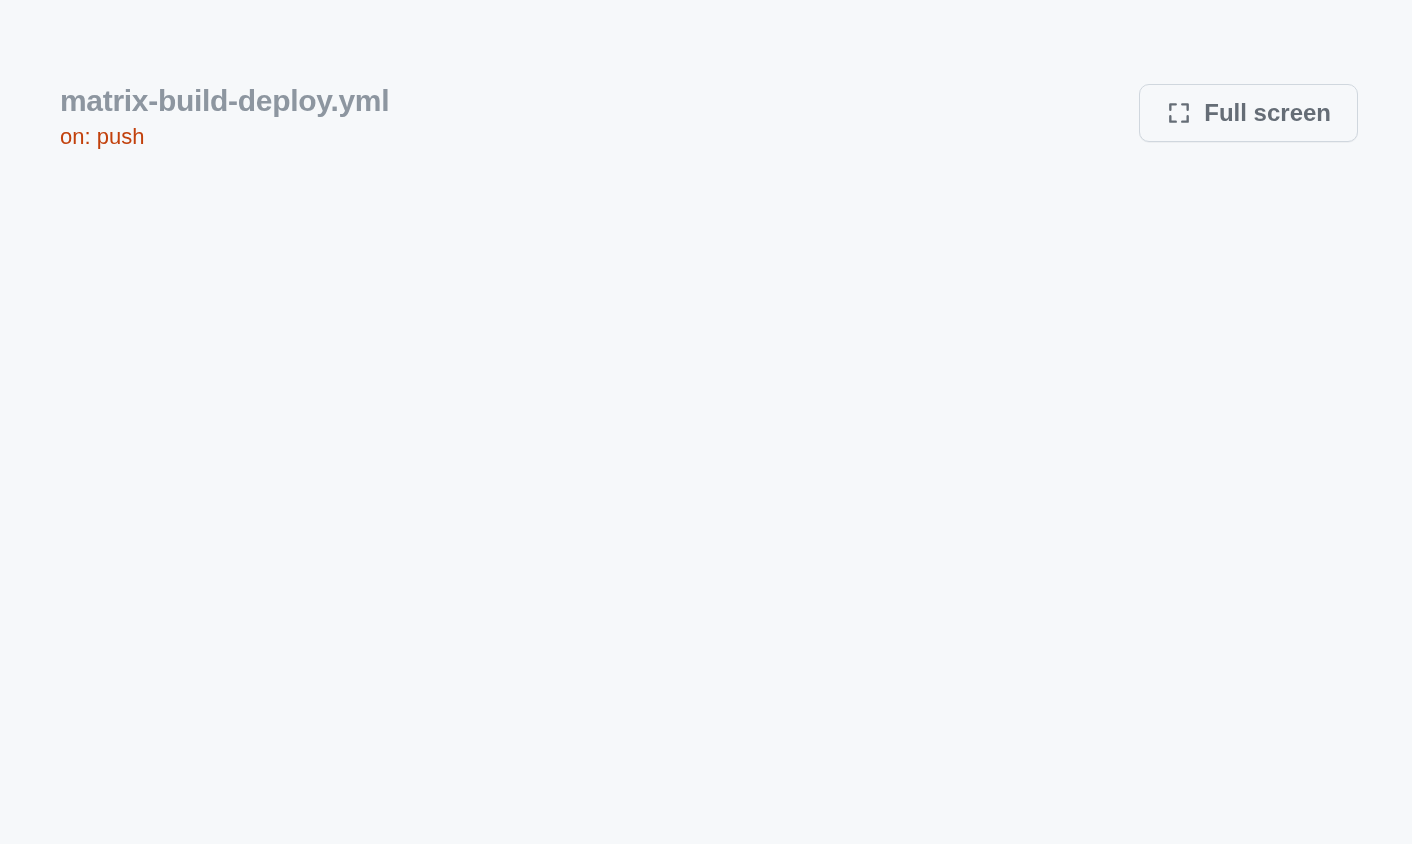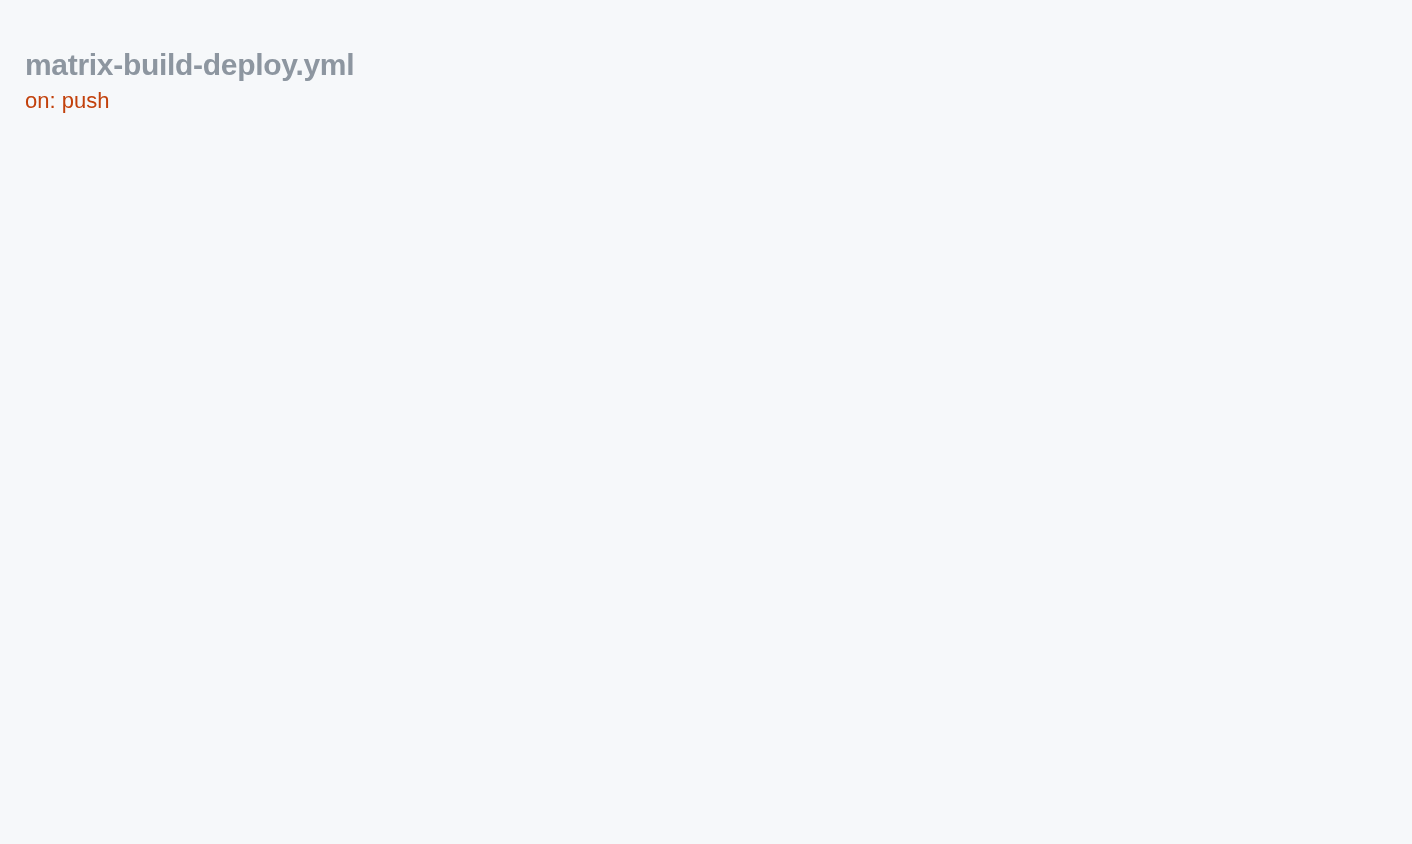--- a/index.html
+++ b/index.html
@@ -15,21 +15,22 @@
       font-family: -apple-system, BlinkMacSystemFont, "Segoe UI", Helvetica, Arial, sans-serif;
       border-radius: 20px;
       overflow: hidden;
       position: relative;
     }
     
     .header {
       display: flex;
       justify-content: space-between;
       align-items: flex-start;
-      padding: 48px 54px 0 25px;
+      padding: 48px 54px 0 60px;
+      margin-top: 36px;
     }
     
     .title-block {
       display: flex;
       flex-direction: column;
       gap: 6px;
     }
     
     .workflow-title {
       font-size: 30px;
@@ -79,13 +80,24 @@
   </style>
 </head>
 <body>
 
 <div class="header">
   <div class="title-block">
     <div class="workflow-title">matrix-build-deploy.yml</div>
     <div class="trigger-text">on: push</div>
   </div>
 
+  <button class="fullscreen-button">
+    <span class="fullscreen-icon">
+      <svg viewBox="0 0 24 24">
+        <path d="M4 9 L4 4 L9 4"></path>
+        <path d="M15 4 L20 4 L20 9"></path>
+        <path d="M20 15 L20 20 L15 20"></path>
+        <path d="M9 20 L4 20 L4 15"></path>
+      </svg>
+    </span>
+    <span>Full screen</span>
+  </button>
 </div>
 
 </body></html>

